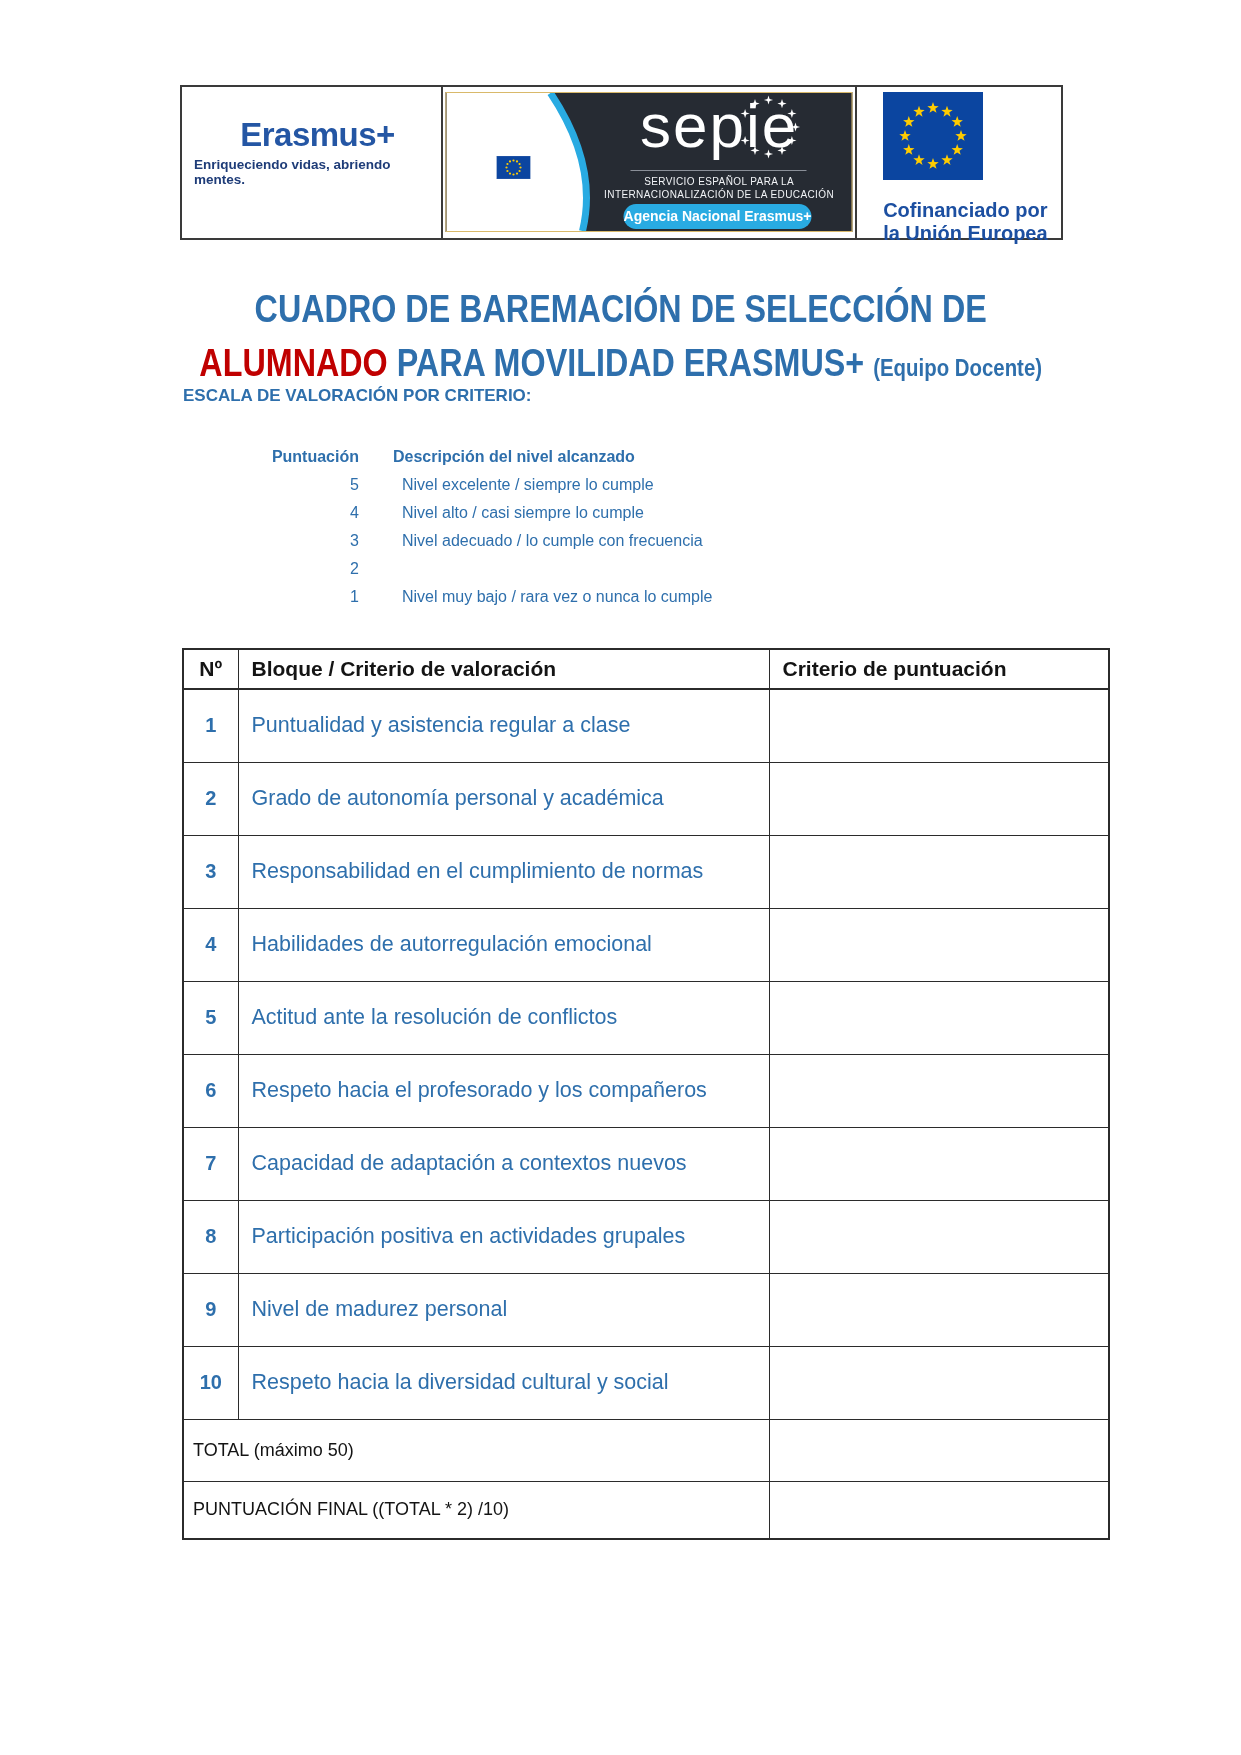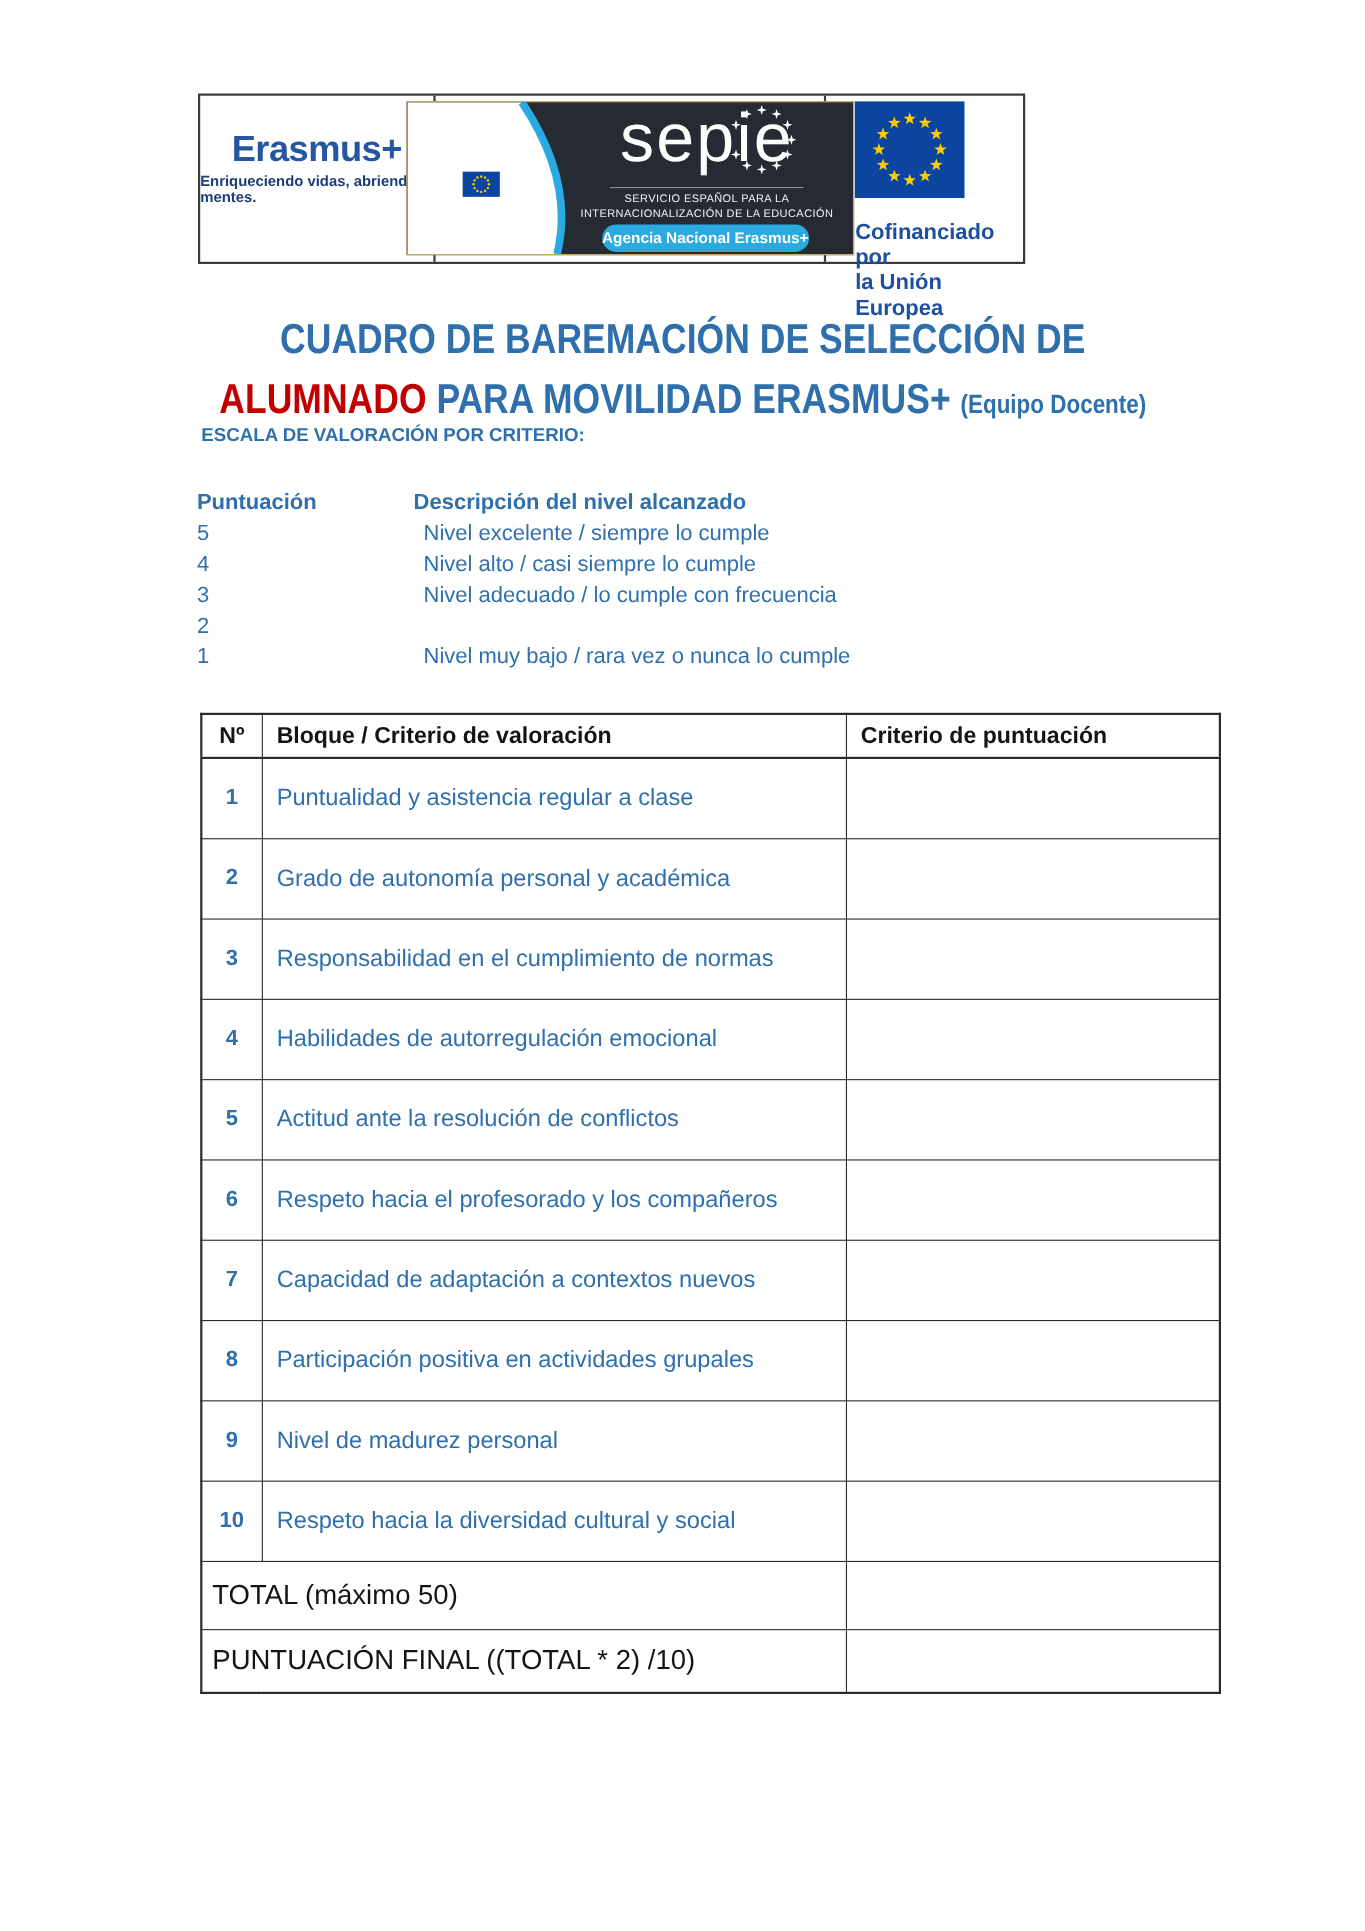--- a/index.html
+++ b/index.html
@@ -5,22 +5,22 @@
   html,body{margin:0;padding:0;background:#ffffff;}
   .page{
     position:relative;
     width:1241px;height:1755px;
     background:#ffffff;
     font-family:"Liberation Sans","DejaVu Sans",sans-serif;
     overflow:hidden;
   }
   
   .logo-box{
-    position:absolute;left:180px;top:85px;width:752px;height:155px;
-    border:2px solid #3a3a3a;display:flex;box-sizing:border-box;
+    position:absolute;left:180px;top:85px;width:883px;height:155px;
+    border:2px solid #3a3a3a;display:flex;box-sizing:border-box;padding-left:12px;
   }
   .logo-cell{position:relative;box-sizing:border-box;height:100%;}
   .cell-erasmus{width:252px;border-right:2px solid #3a3a3a;display:flex;flex-direction:column;align-items:center;padding-top:30px;}
   .cell-sepie{width:419px;border-right:2px solid #3a3a3a;}
   .cell-eu{width:206px;padding:5px 0 0 26px;}
   .erasmus-word{font-size:33px;line-height:36px;font-weight:bold;color:var(--c-erasmus_blue,#2456A4);letter-spacing:-0.5px;}
   .erasmus-tag{font-size:13.5px;font-weight:bold;color:var(--c-dark_navy,#1E3C78);margin-top:4px;}
   
   .sepie-img{
     position:absolute;left:50%;top:5px;transform:translateX(-50%);
@@ -54,21 +54,21 @@
   .doc-title-1{top:288px;font-size:38px;}
   .doc-title-2{top:342px;font-size:38px;}
   .condense{display:inline-block;transform:scaleX(0.85);transform-origin:50% 50%;}
   .hl-red{color:var(--c-red,#C00000);}
   .title-suffix{font-size:24px;}
   
   .scale-heading{
     position:absolute;left:183px;top:386px;
     font-size:17px;font-weight:bold;color:var(--c-blue,#2E6FAC);
   }
-  .scale-block{position:absolute;left:179px;top:443px;font-size:20px;color:var(--c-blue,#2E6FAC);}
+  .scale-block{position:absolute;left:196px;top:443px;font-size:16px;color:var(--c-blue,#2E6FAC);text-align:right;}
   .srow{display:flex;line-height:28px;}
   .scol1{width:163px;flex:0 0 163px;}
   .scol2{padding-left:0;margin-left:34px;}
   .srow.items .scol2{padding-left:9px;}
   .srow.shead{font-weight:bold;}
   
   .rubric{
     position:absolute;left:182px;top:648px;
     border-collapse:collapse;table-layout:fixed;width:926px;
     font-size:21px;color:#111111;
@@ -77,21 +77,21 @@
   .rubric tr.head td{border-bottom-width:2px;font-weight:bold;height:40px;color:#141414;}
   .rubric{border:2px solid var(--c-border_dark,#2B2B2B);}
   .col-num{width:55px;text-align:center;}
   .col-crit{width:531px;padding-left:13px;}
   .col-score{width:340px;margin-left:24px;}
   .rubric tr.crit td{height:73px;}
   .rubric td.num-cell{text-align:center;font-weight:bold;color:var(--c-blue,#2E6FAC);font-size:20px;}
   .rubric td.crit-cell{color:var(--c-blue,#2E6FAC);font-size:21.5px;padding-left:13px;}
   .rubric tr.sum td{height:62px;}
   .rubric tr.final td{height:58px;}
-  .sum-label{padding-left:9px;font-size:25px;color:#141414;}
+  .sum-label{padding-left:9px;font-size:18px;color:#141414;}
 </style>
 </head>
 <body>
 
 <div class="page">
 
   <div class="logo-box">
 
     <div class="logo-cell cell-erasmus">
       <div class="erasmus-word">Erasmus+</div>

